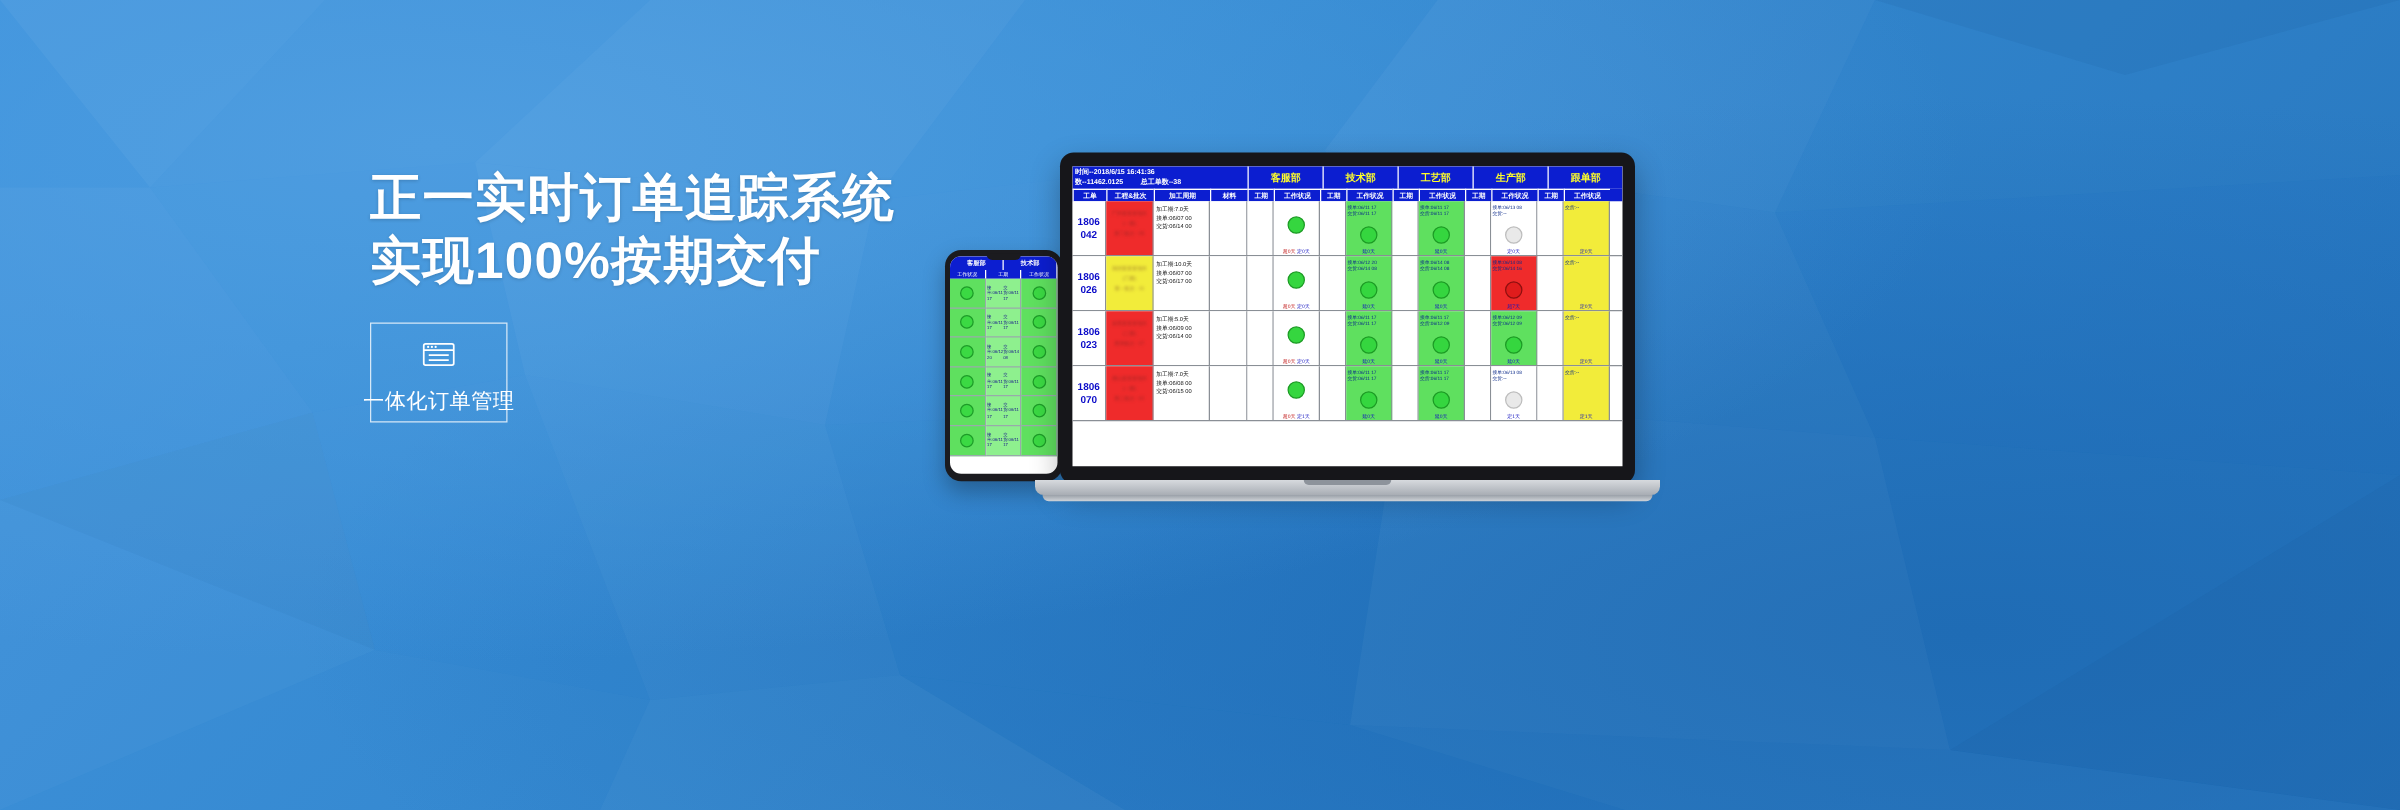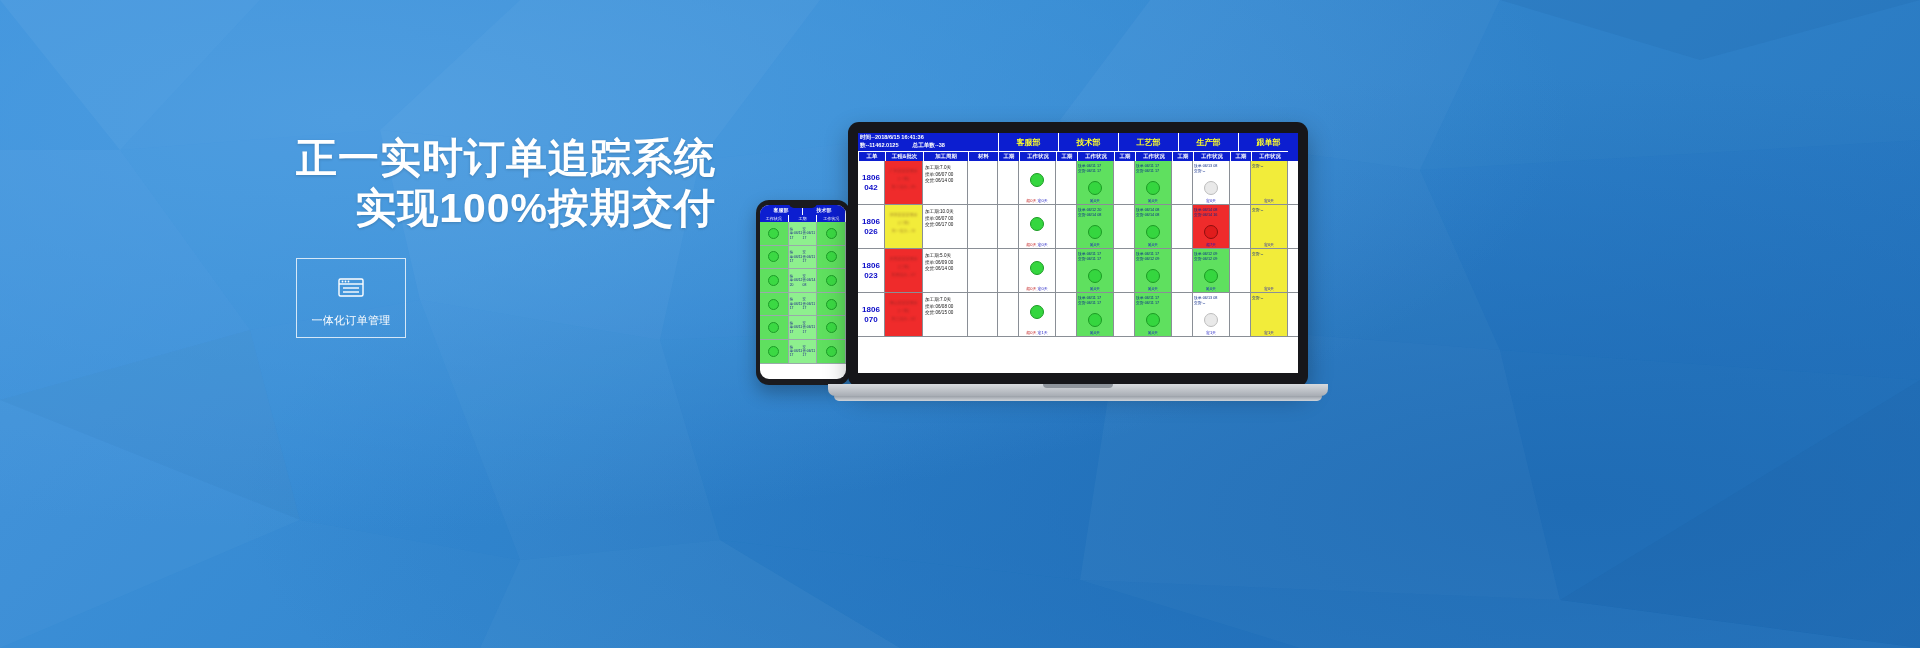--- a/index.html
+++ b/index.html
@@ -11,37 +11,37 @@
   .banner{
     position:relative; width:1920px; height:648px; overflow:hidden;
     background:
       radial-gradient(ellipse at 18% 18%, #4a9be0 0%, rgba(74,155,224,0) 55%),
       radial-gradient(ellipse at 82% 78%, #1a69b4 0%, rgba(26,105,180,0) 60%),
       linear-gradient(135deg,#3d92dc 0%, #2f86d0 40%, #1f6fba 100%);
   }
   .poly{ position:absolute; inset:0; width:100%; height:100%; }
 
   
-  .left{ position:absolute; left:296px; top:133px; width:420px;text-align:right; }
+  .left{ position:absolute; left:296px; top:133px; width:420px; }
   .headline{
     color:#ffffff; font-weight:bold; font-size:41px; line-height:50px;
     letter-spacing:1px; text-shadow:0 1px 3px rgba(0,0,0,.18);
     white-space:nowrap;
   }
   .headline .l2{ display:block; }
 
   .features{ display:flex; margin-top:25px; }
   .feature{
     width:110px; height:80px; border:1px solid rgba(255,255,255,.78);
     display:flex; flex-direction:column; align-items:center;
     justify-content:center; margin-right:-1px; padding-top:4px;
   }
   .feature .ficon{ height:34px; display:flex; align-items:center; }
   .feature .flabel{
-    color:#ffffff; font-size:11px; margin-top:7px; white-space:nowrap;
+    color:#ffffff; font-size:17px; margin-top:7px; white-space:nowrap;
     letter-spacing:.3px;
   }
 
   
   .phone{
     position:absolute; left:756px; top:200px; width:94px; height:185px;
     background:#1b1b1f; border-radius:13px; padding:5px 4px 6px 4px;
     box-shadow:0 8px 18px rgba(0,0,0,.28);
   }
   .phone .notch{

